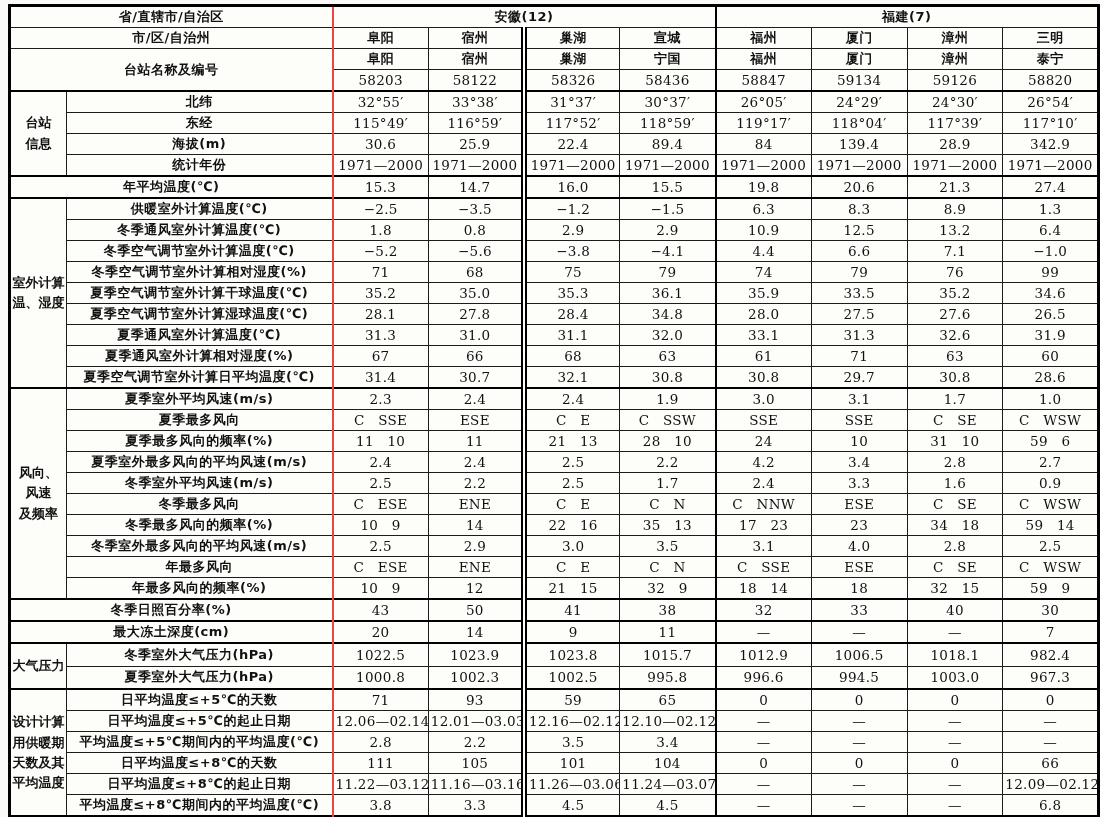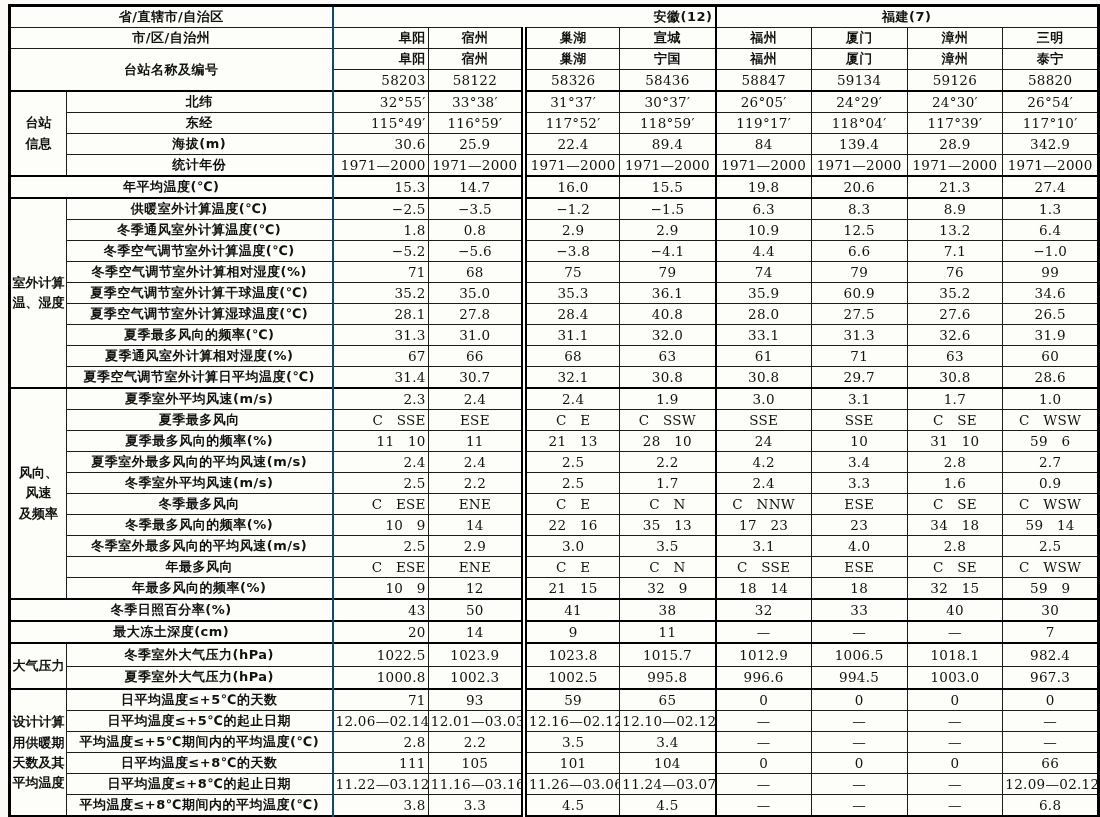--- a/index.html
+++ b/index.html
@@ -45,21 +45,21 @@
     letter-spacing:0.3px;
   }
   .grp{
     white-space:pre-line;
     line-height:1.55;
     padding:12px 1px;
     letter-spacing:0;
   }
   
   .bt{border-top:2.5px solid #000;}
-  .lsep{border-left:2px solid #0c4a6e;text-align:right;}
+  .lsep{border-left:2px solid #ef4444;}
   .thl{border-left:2.5px solid #000;margin-left:33px;}
   .dbl{border-left:6px double #000;}
 </style>
 </head>
 <body>
 
 <table id="climate-table">
   <colgroup>
     <col class="c-grp">
       <col class="c-lab">
@@ -213,37 +213,37 @@
         <td class="val">76</td>
         <td class="val">99</td>
       </tr>
       <tr>
         <td class="lbl">夏季空气调节室外计算干球温度(℃)</td>
         <td class="val lsep">35.2</td>
         <td class="val">35.0</td>
         <td class="val dbl">35.3</td>
         <td class="val">36.1</td>
         <td class="val thl">35.9</td>
-        <td class="val">60.9</td>
+        <td class="val">33.5</td>
         <td class="val">35.2</td>
         <td class="val">34.6</td>
       </tr>
       <tr>
         <td class="lbl">夏季空气调节室外计算湿球温度(℃)</td>
         <td class="val lsep">28.1</td>
         <td class="val">27.8</td>
         <td class="val dbl">28.4</td>
-        <td class="val">40.8</td>
+        <td class="val">34.8</td>
         <td class="val thl">28.0</td>
         <td class="val">27.5</td>
         <td class="val">27.6</td>
         <td class="val">26.5</td>
       </tr>
       <tr>
-        <td class="lbl">夏季最多风向的频率(℃)</td>
+        <td class="lbl">夏季通风室外计算温度(℃)</td>
         <td class="val lsep">31.3</td>
         <td class="val">31.0</td>
         <td class="val dbl">31.1</td>
         <td class="val">32.0</td>
         <td class="val thl">33.1</td>
         <td class="val">31.3</td>
         <td class="val">32.6</td>
         <td class="val">31.9</td>
       </tr>
       <tr>

